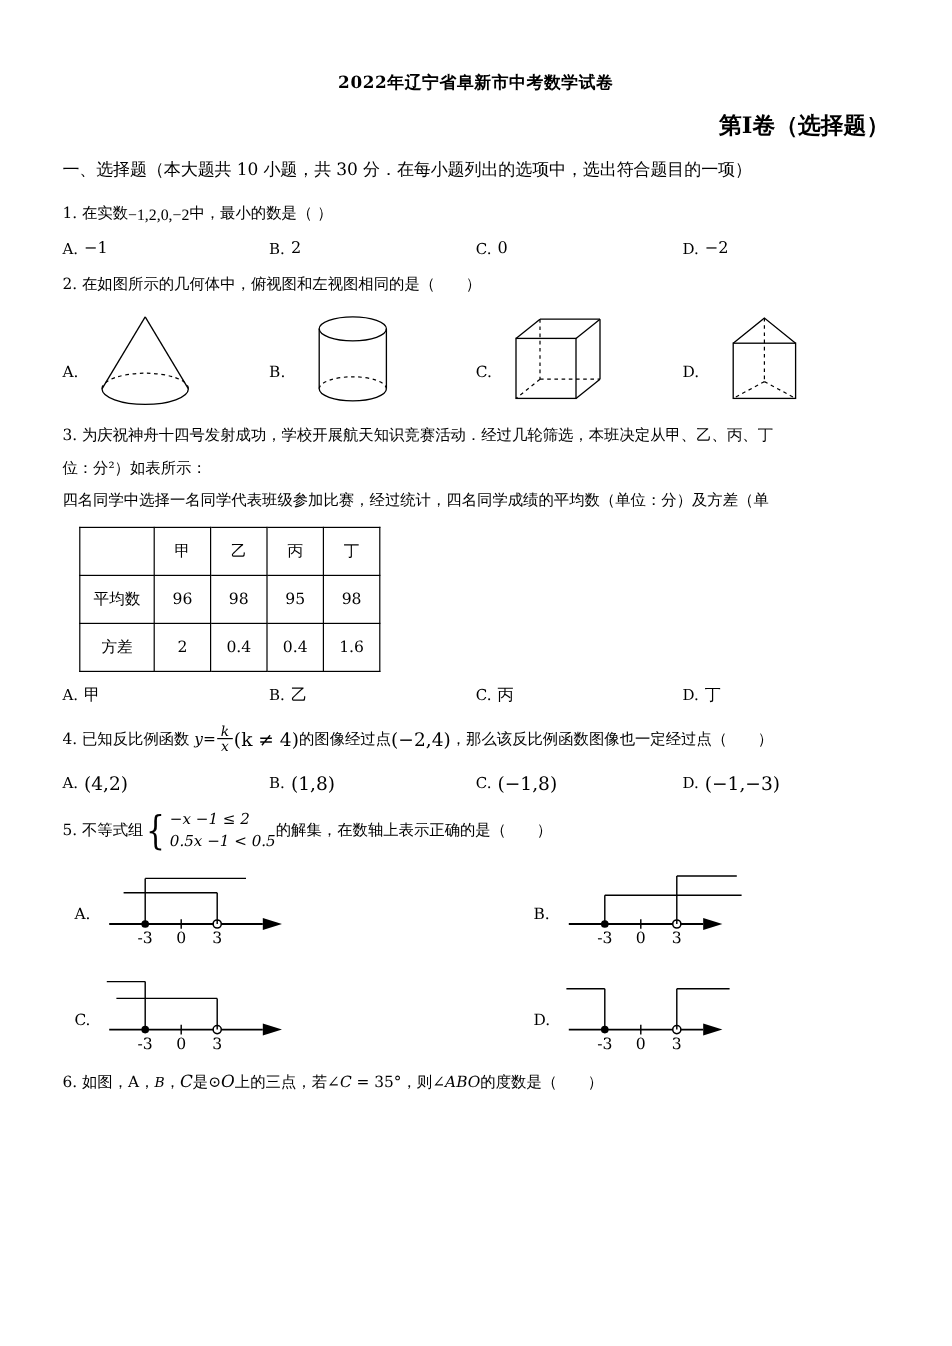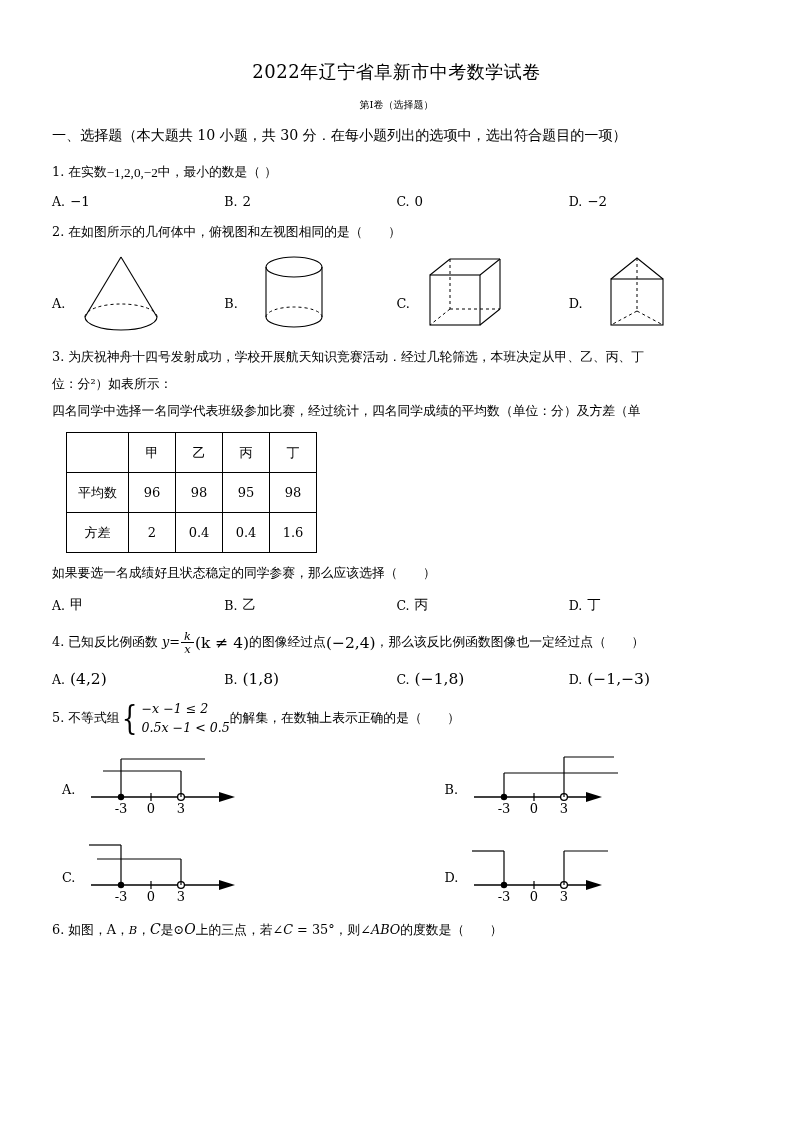--- a/index.html
+++ b/index.html
@@ -10,29 +10,29 @@
     background: #ffffff;
     font-family: "DejaVu Serif", "Liberation Serif", serif;
     color: #000000;
     position: relative;
     overflow: hidden;
   }
   .page { padding: 46px 52px 0 52px; }
 
   .doc-title {
     text-align: center;
-    font-size: 18px;
-    font-weight: normal;
+    font-size: 14px;
+    font-weight: bold;
     letter-spacing: 0.5px;
     margin: 14px 0 14px 0;
   }
   .section-title {
-    text-align: center;
-    font-size: 10px;
-    font-weight: normal;
+    text-align: right;
+    font-size: 19px;
+    font-weight: bold;
     margin: 0 0 14px 0;
   }
   .big-inst {
     font-size: 14.2px;
     font-weight: normal;
     margin: 0 0 16px 0;
     letter-spacing: -0.1px;
   }
 
   .q { font-size: 12.8px; line-height: 1.75; margin: 0 0 4px 0; }
@@ -216,23 +216,20 @@
     <tr>
       <td class="hdr-left">方差</td>
       <td>2</td>
       <td>0.4</td>
       <td>0.4</td>
       <td>1.6</td>
     </tr>
   </tbody>
     </table>
 
-  <div class="q-line">
-    <span>如果要选一名成绩好且状态稳定的同学参赛，那么应该选择（　　）</span>
-  </div>
   <div class="opts">
     <div class="opt">
       <span class="opt-lab">A.</span>
       <span class="opt-val">甲</span>
     </div>
     <div class="opt">
       <span class="opt-lab">B.</span>
       <span class="opt-val">乙</span>
     </div>
     <div class="opt">

